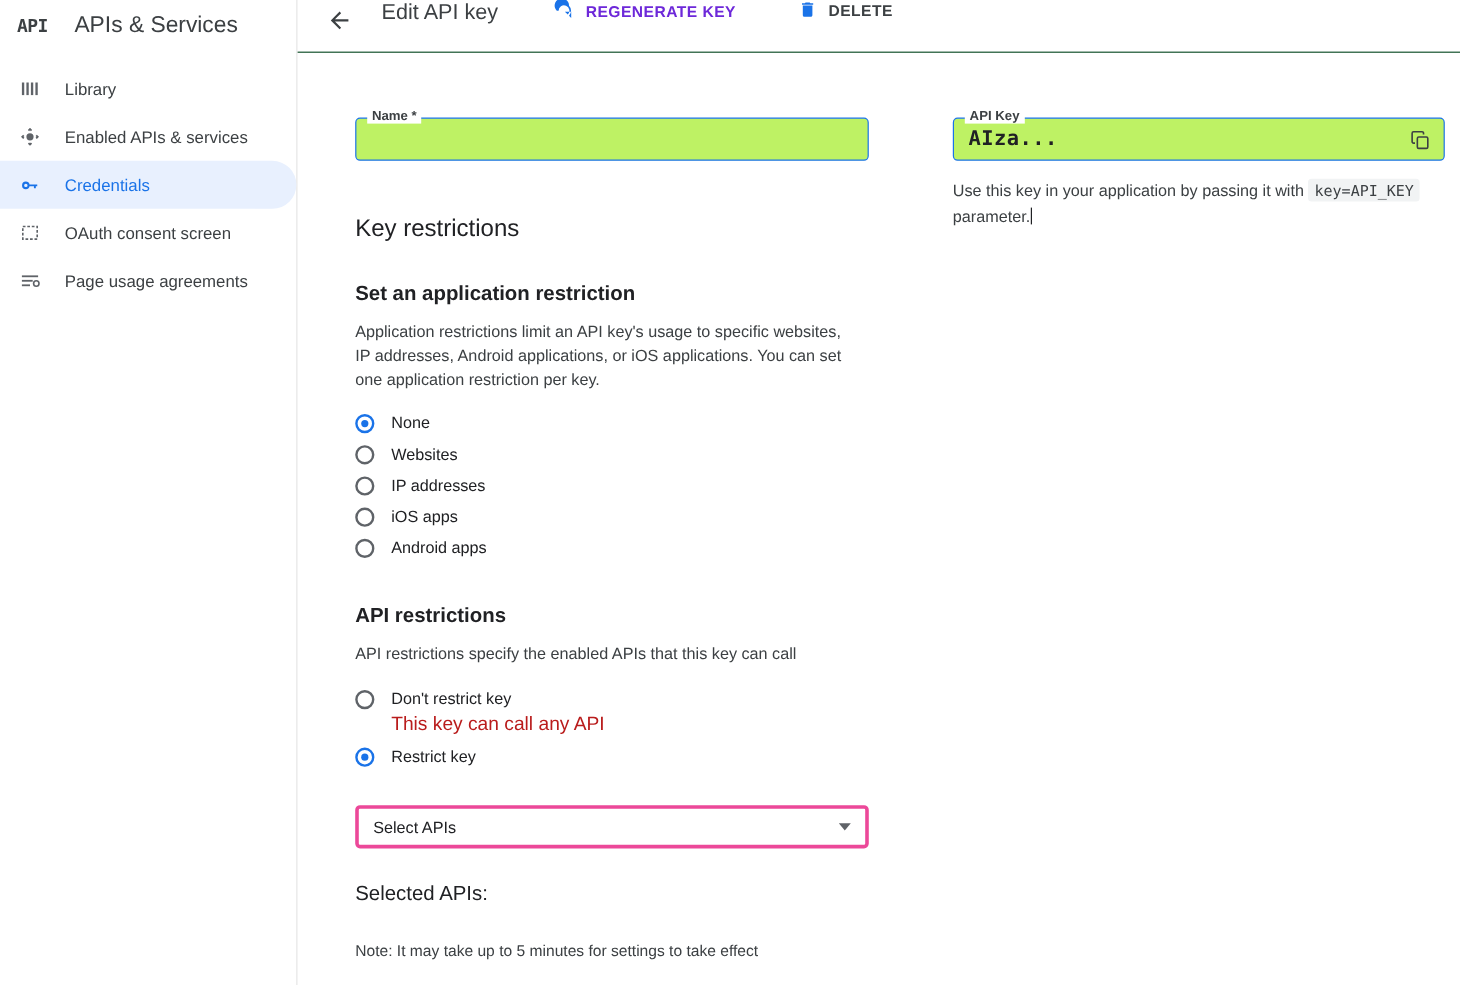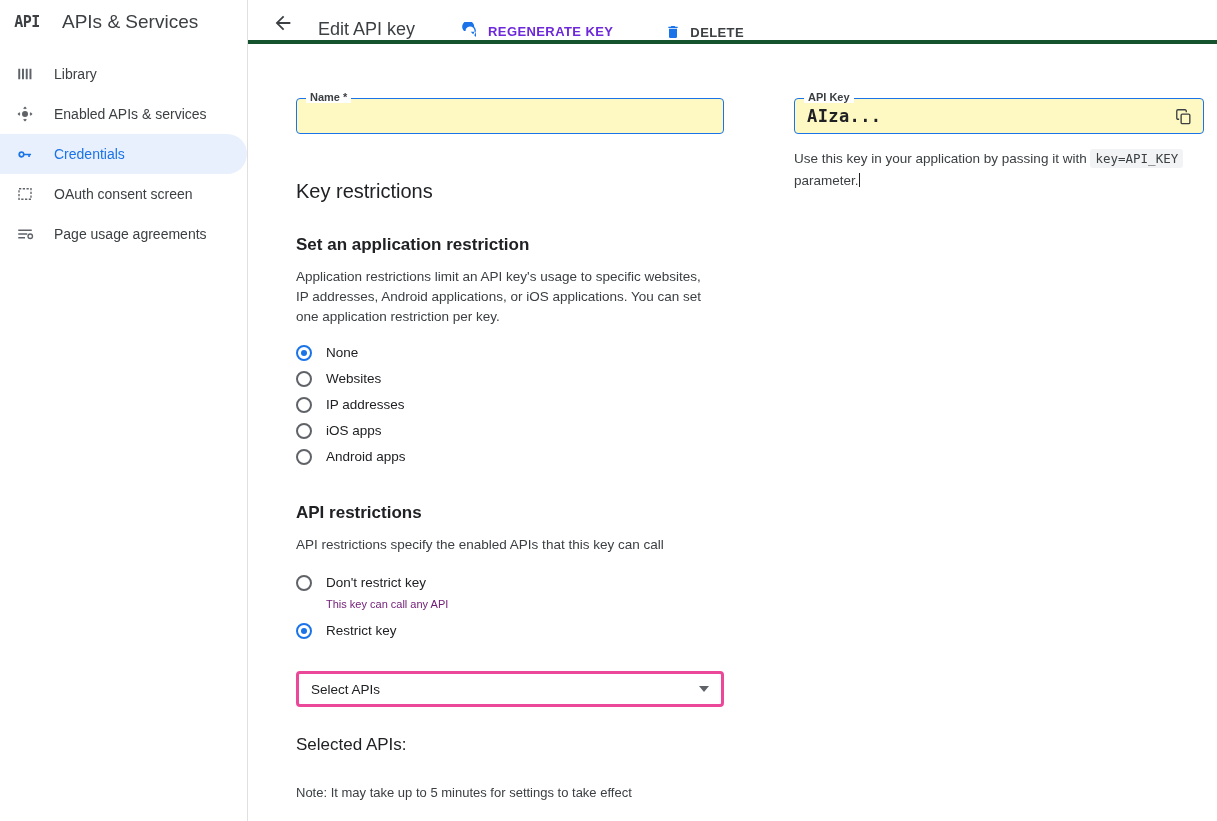--- a/index.html
+++ b/index.html
@@ -84,22 +84,22 @@
   
   .main {
     flex: 1;
     height: 821px;
     position: relative;
     background: #fff;
   }
   .topbar {
     height: 44px;
     display: flex;
-    align-items: flex-end;
-    border-bottom: 4px solid #14532d;
+    align-items: flex-start;
+    border-bottom: 1px solid #14532d;
     padding-left: 18px;
     gap: 0;
   }
   .back-btn {
     width: 34px;
     height: 34px;
     display: flex;
     align-items: center;
     justify-content: center;
     color: #3c4043;
@@ -146,21 +146,21 @@
 
   
   .field {
     position: relative;
     height: 36px;
     border: 1px solid #5f6368;
     border-radius: 4px;
     display: flex;
     align-items: center;
     padding: 12px 10px;
-    background: #fef9c3;
+    background: #bef264;
   }
   .field.focused { border-color: #1a73e8; }
   .field-label {
     position: absolute;
     top: -8px;
     left: 9px;
     background: #fff;
     padding: 0 4px;
     font-size: 11px;
     font-weight: 700;
@@ -260,22 +260,22 @@
     width: 6px; height: 6px;
     border-radius: 50%;
     background: #1a73e8;
   }
   .radio-label {
     font-size: 13.5px;
     color: #202124;
     line-height: 24px;
   }
   .radio-sublabel {
-    font-size: 11px;
-    color: #701a75;
+    font-size: 16px;
+    color: #b91c1c;
     line-height: 18px;
   }
 
   .select-box {
     margin-top: 26px;
     height: 36px;
     border: 3px solid #ec4899;
     border-radius: 4px;
     display: flex;
     align-items: center;

